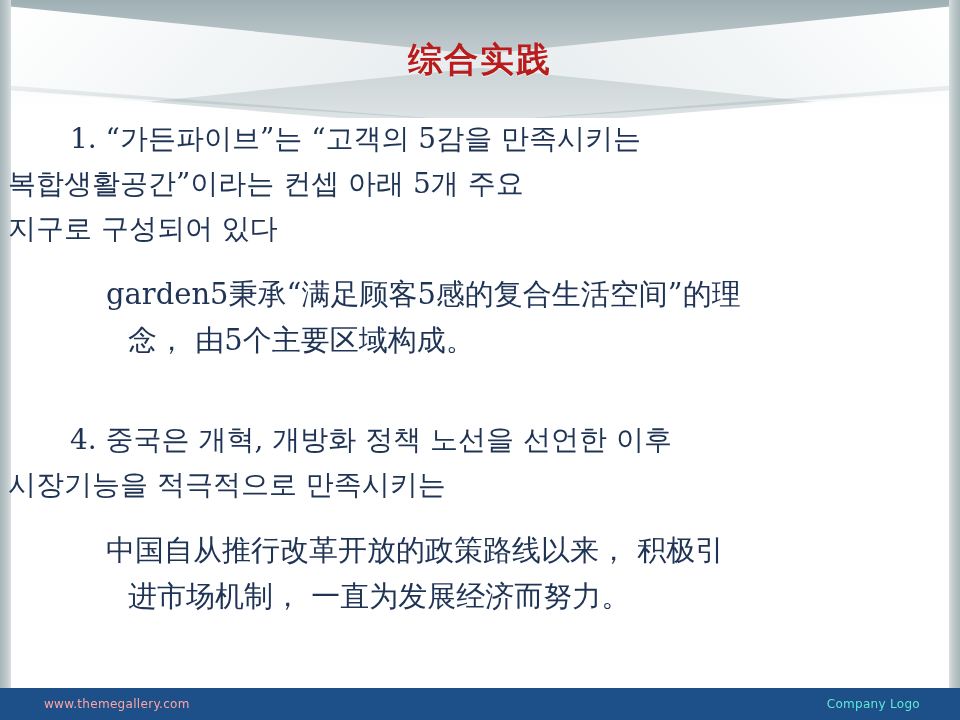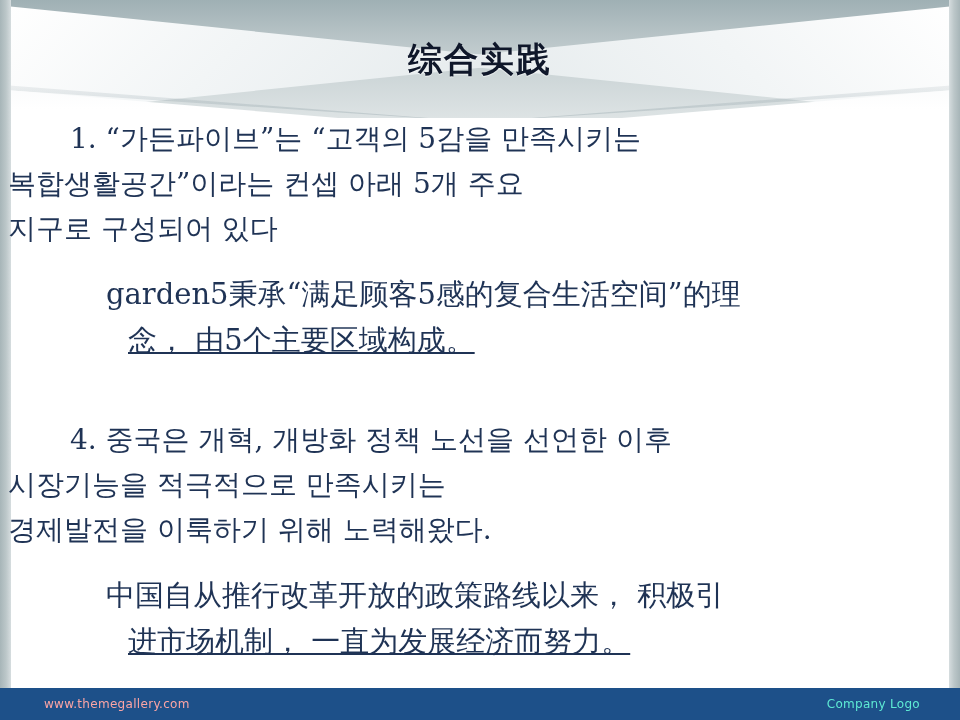--- a/index.html
+++ b/index.html
@@ -73,21 +73,21 @@
   .slide-title {
     position: absolute;
     left: 0;
     top: 37px;
     width: 960px;
     text-align: center;
     font-family: "DejaVu Serif", "Liberation Serif", serif;
     font-size: 34px;
     font-weight: bold;
     letter-spacing: 2px;
-    color: #0f172a;
+    color: #b91c1c;
     z-index: 6;
     text-shadow: 0 1px 1px rgba(255,255,255,0.65);
   }
 
   
   .edge-strip {
     position: absolute;
     top: 0;
     width: 11px;
     height: 688px;
@@ -127,21 +127,21 @@
   }
   .zh {
     font-size: 29px;
     line-height: 38px;
     letter-spacing: 0px;
   }
 
   .indent-num   { padding-left: 62px; text-indent: 0; }
   .indent-cont  { }
   .indent-zh1   { padding-left: 98px; }
-  .indent-zh2   { padding-left: 120px; text-decoration: underline; }
+  .indent-zh2   { padding-left: 120px; }
 
   .gap-small { height: 12px; }
   .gap-big   { height: 46px; }
 
   
   .footer {
     position: absolute;
     left: 0;
     bottom: 0;
     width: 960px;
@@ -201,21 +201,20 @@
 
       <p class="para zh indent-zh1">garden5秉承“满足顾客5感的复合生活空间”的理</p>
       <p class="para zh indent-zh2">念， 由5个主要区域构成。</p>
     </div>
 
     <div class="gap-big"></div>
 
     <div class="block">
       <p class="para ko indent-num">4. 중국은 개혁, 개방화 정책 노선을 선언한 이후</p>
       <p class="para ko indent-cont">시장기능을 적극적으로 만족시키는</p>
-      <p class="para ko indent-cont">경제발전을 이룩하기 위해 노력해왔다.</p>
 
       <div class="gap-small"></div>
 
       <p class="para zh indent-zh1">中国自从推行改革开放的政策路线以来， 积极引</p>
       <p class="para zh indent-zh2">进市场机制， 一直为发展经济而努力。</p>
     </div>
 
   </div>
 
   <div class="footer">

